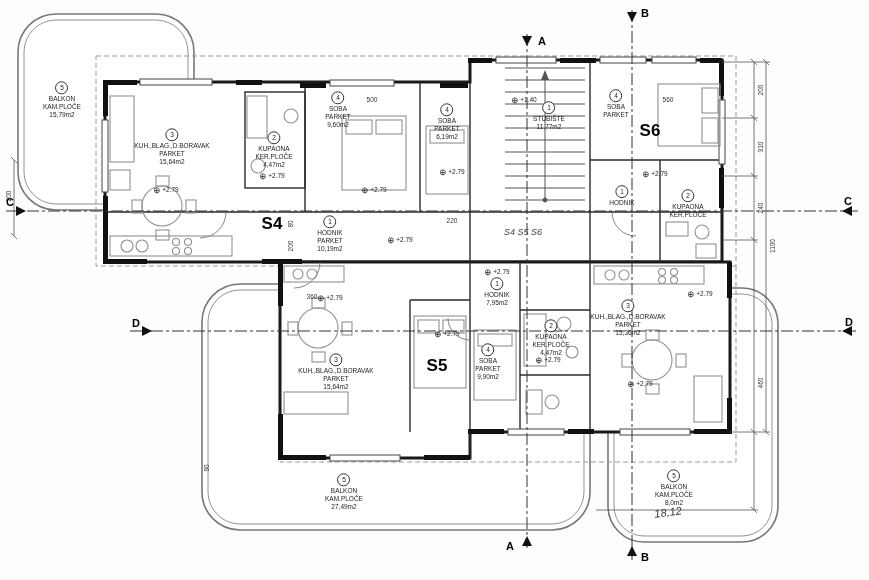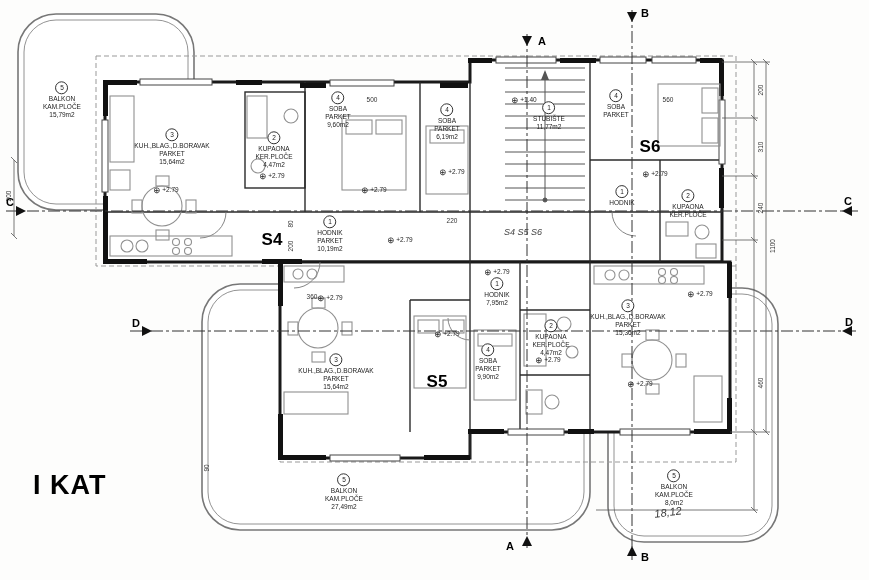--- a/index.html
+++ b/index.html
@@ -6,21 +6,21 @@
   .stage{position:relative;width:869px;height:580px;background:#fdfdfc;overflow:hidden;
          font-family:"Liberation Sans",sans-serif;color:#222;}
   .stage svg{position:absolute;left:0;top:0;}
   #labels{position:absolute;left:0;top:0;width:869px;height:580px;}
   .room{position:absolute;transform:translate(-50%,-50%);text-align:center;
         font-size:6.5px;line-height:1.2;white-space:nowrap;color:#1c1c1c;}
   .circ{display:inline-block;width:11px;height:11px;border:1px solid #333;border-radius:50%;
         font-size:6.5px;line-height:11px;text-align:center;margin-bottom:1px;background:#fff;}
   .lvl{position:absolute;transform:translate(-50%,-50%);font-size:6.5px;color:#1c1c1c;white-space:nowrap;}
   .lvl .bm{font-size:8.5px;vertical-align:-1px;}
-  .unit{position:absolute;transform:translate(-50%,-50%);font-weight:bold;font-size:17px;color:#000;margin-top:16px;}
+  .unit{position:absolute;transform:translate(-50%,-50%);font-weight:bold;font-size:17px;color:#000;}
   .dim{position:absolute;transform:translate(-50%,-50%);font-size:6.5px;color:#333;white-space:nowrap;}
   .dim.rot90{transform:translate(-50%,-50%) rotate(-90deg);}
   .sec{position:absolute;transform:translate(-50%,-50%);font-weight:bold;font-size:11px;color:#000;}
   .annot{position:absolute;transform:translate(-50%,-50%);font-size:9px;color:#444;font-style:italic;white-space:nowrap;}
   .hand{position:absolute;transform:translate(-50%,-50%) rotate(-7deg);font-size:11px;font-style:italic;color:#3a3a3a;white-space:nowrap;}
   .big-title{position:absolute;font-weight:bold;font-size:27px;letter-spacing:1px;color:#000;}
 </style>
 </head>
 <body>
 
@@ -205,21 +205,20 @@
       <line x1="722" y1="176" x2="758" y2="176"></line>
       <line x1="722" y1="240" x2="758" y2="240"></line>
       <line x1="730" y1="432" x2="770" y2="432"></line>
       <line x1="596" y1="510" x2="758" y2="510"></line>
       <line x1="14" y1="160" x2="14" y2="236"></line>
       <path d="M751,59 l6,6 M751,115 l6,6 M751,173 l6,6 M751,237 l6,6 M751,429 l6,6 M751,507 l6,6 M763,59 l6,6 M763,429 l6,6 M11,157 l6,6 M11,233 l6,6"></path>
     </g>
   </svg>
 
   <div id="labels">
-    <div class="big-title" style="left:33px;top:470px">I KAT</div>
   <div class="room" style="left: 62px; top: 100px;"><span class="circ">5</span><div class="rl">BALKON</div><div class="rl">KAM.PLOČE</div><div class="rl">15,79m2</div></div>
       <div class="room" style="left: 172px; top: 147px;"><span class="circ">3</span><div class="rl">KUH.,BLAG.,D.BORAVAK</div><div class="rl">PARKET</div><div class="rl">15,64m2</div></div>
       <div class="room" style="left: 274px; top: 150px;"><span class="circ">2</span><div class="rl">KUPAONA</div><div class="rl">KER.PLOČE</div><div class="rl">4,47m2</div></div>
       <div class="room" style="left: 338px; top: 110px;"><span class="circ">4</span><div class="rl">SOBA</div><div class="rl">PARKET</div><div class="rl">9,60m2</div></div>
       <div class="room" style="left: 447px; top: 122px;"><span class="circ">4</span><div class="rl">SOBA</div><div class="rl">PARKET</div><div class="rl">6,19m2</div></div>
       <div class="room" style="left: 330px; top: 234px;"><span class="circ">1</span><div class="rl">HODNIK</div><div class="rl">PARKET</div><div class="rl">10,19m2</div></div>
       <div class="room" style="left: 549px; top: 116px;"><span class="circ">1</span><div class="rl">STUBIŠTE</div><div class="rl">11,77m2</div></div>
       <div class="room" style="left: 616px; top: 104px;"><span class="circ">4</span><div class="rl">SOBA</div><div class="rl">PARKET</div></div>
       <div class="room" style="left: 622px; top: 196px;"><span class="circ">1</span><div class="rl">HODNIK</div></div>
       <div class="room" style="left: 688px; top: 204px;"><span class="circ">2</span><div class="rl">KUPAONA</div><div class="rl">KER.PLOČE</div></div>

